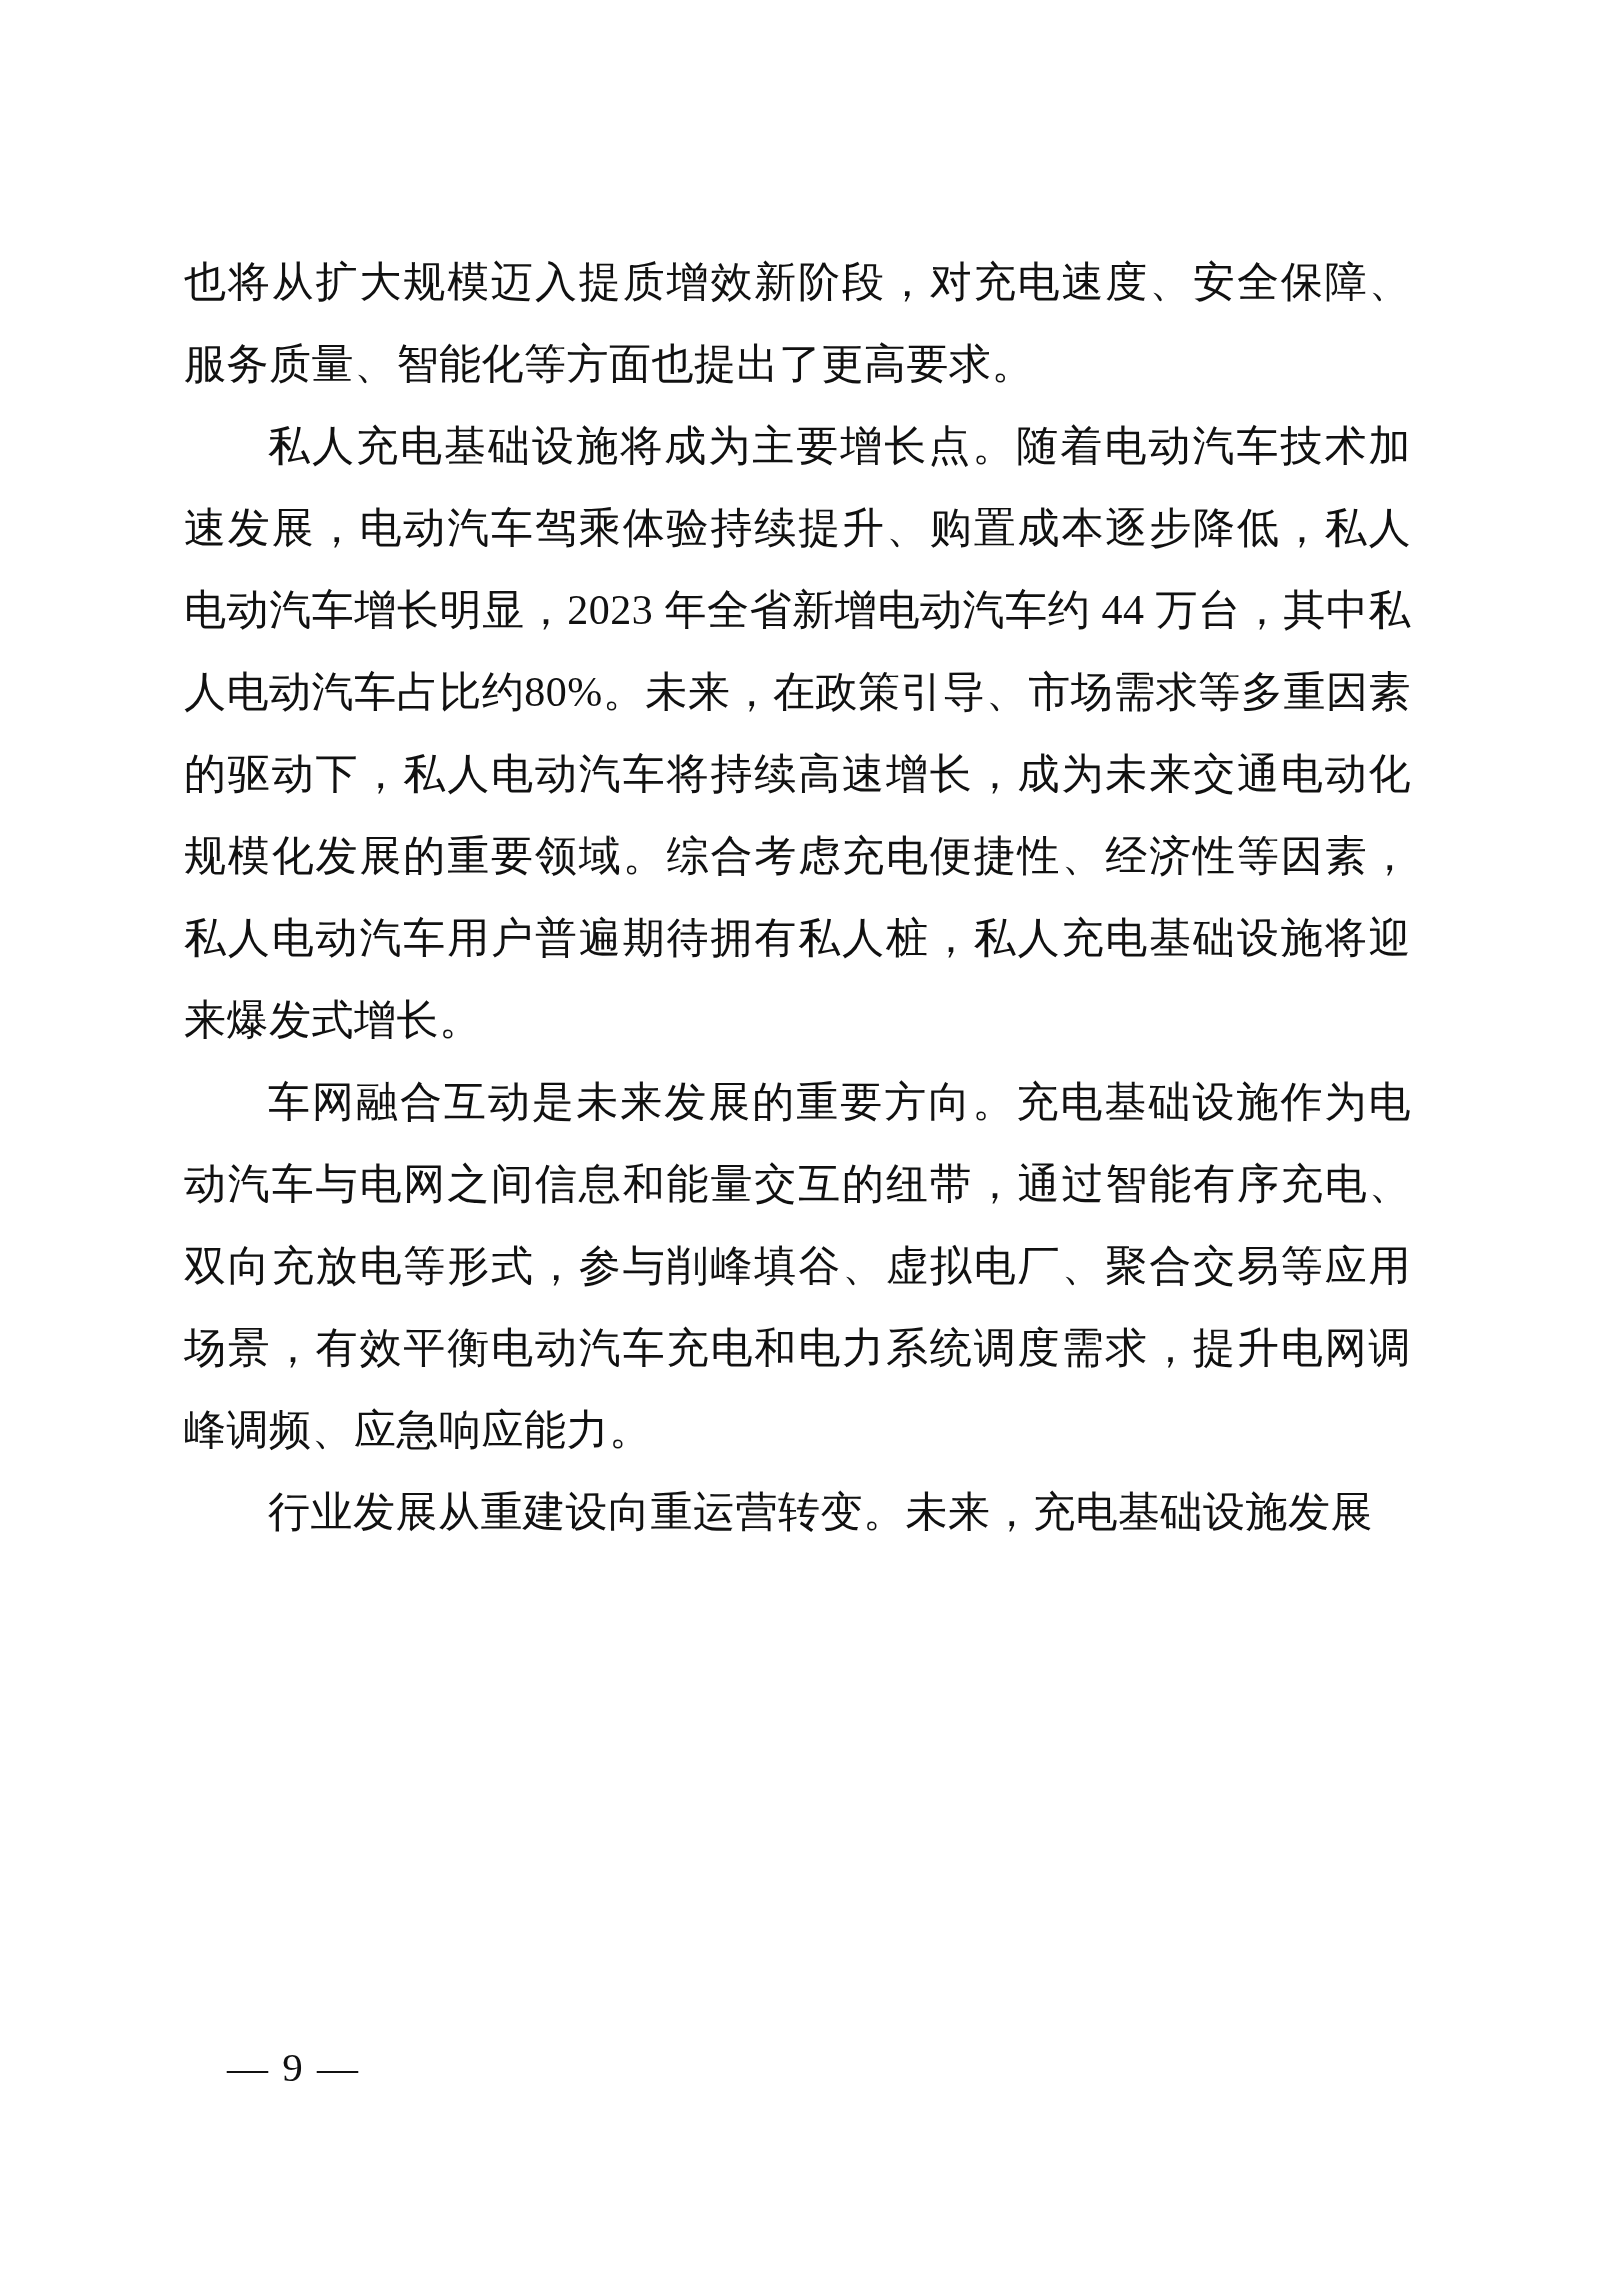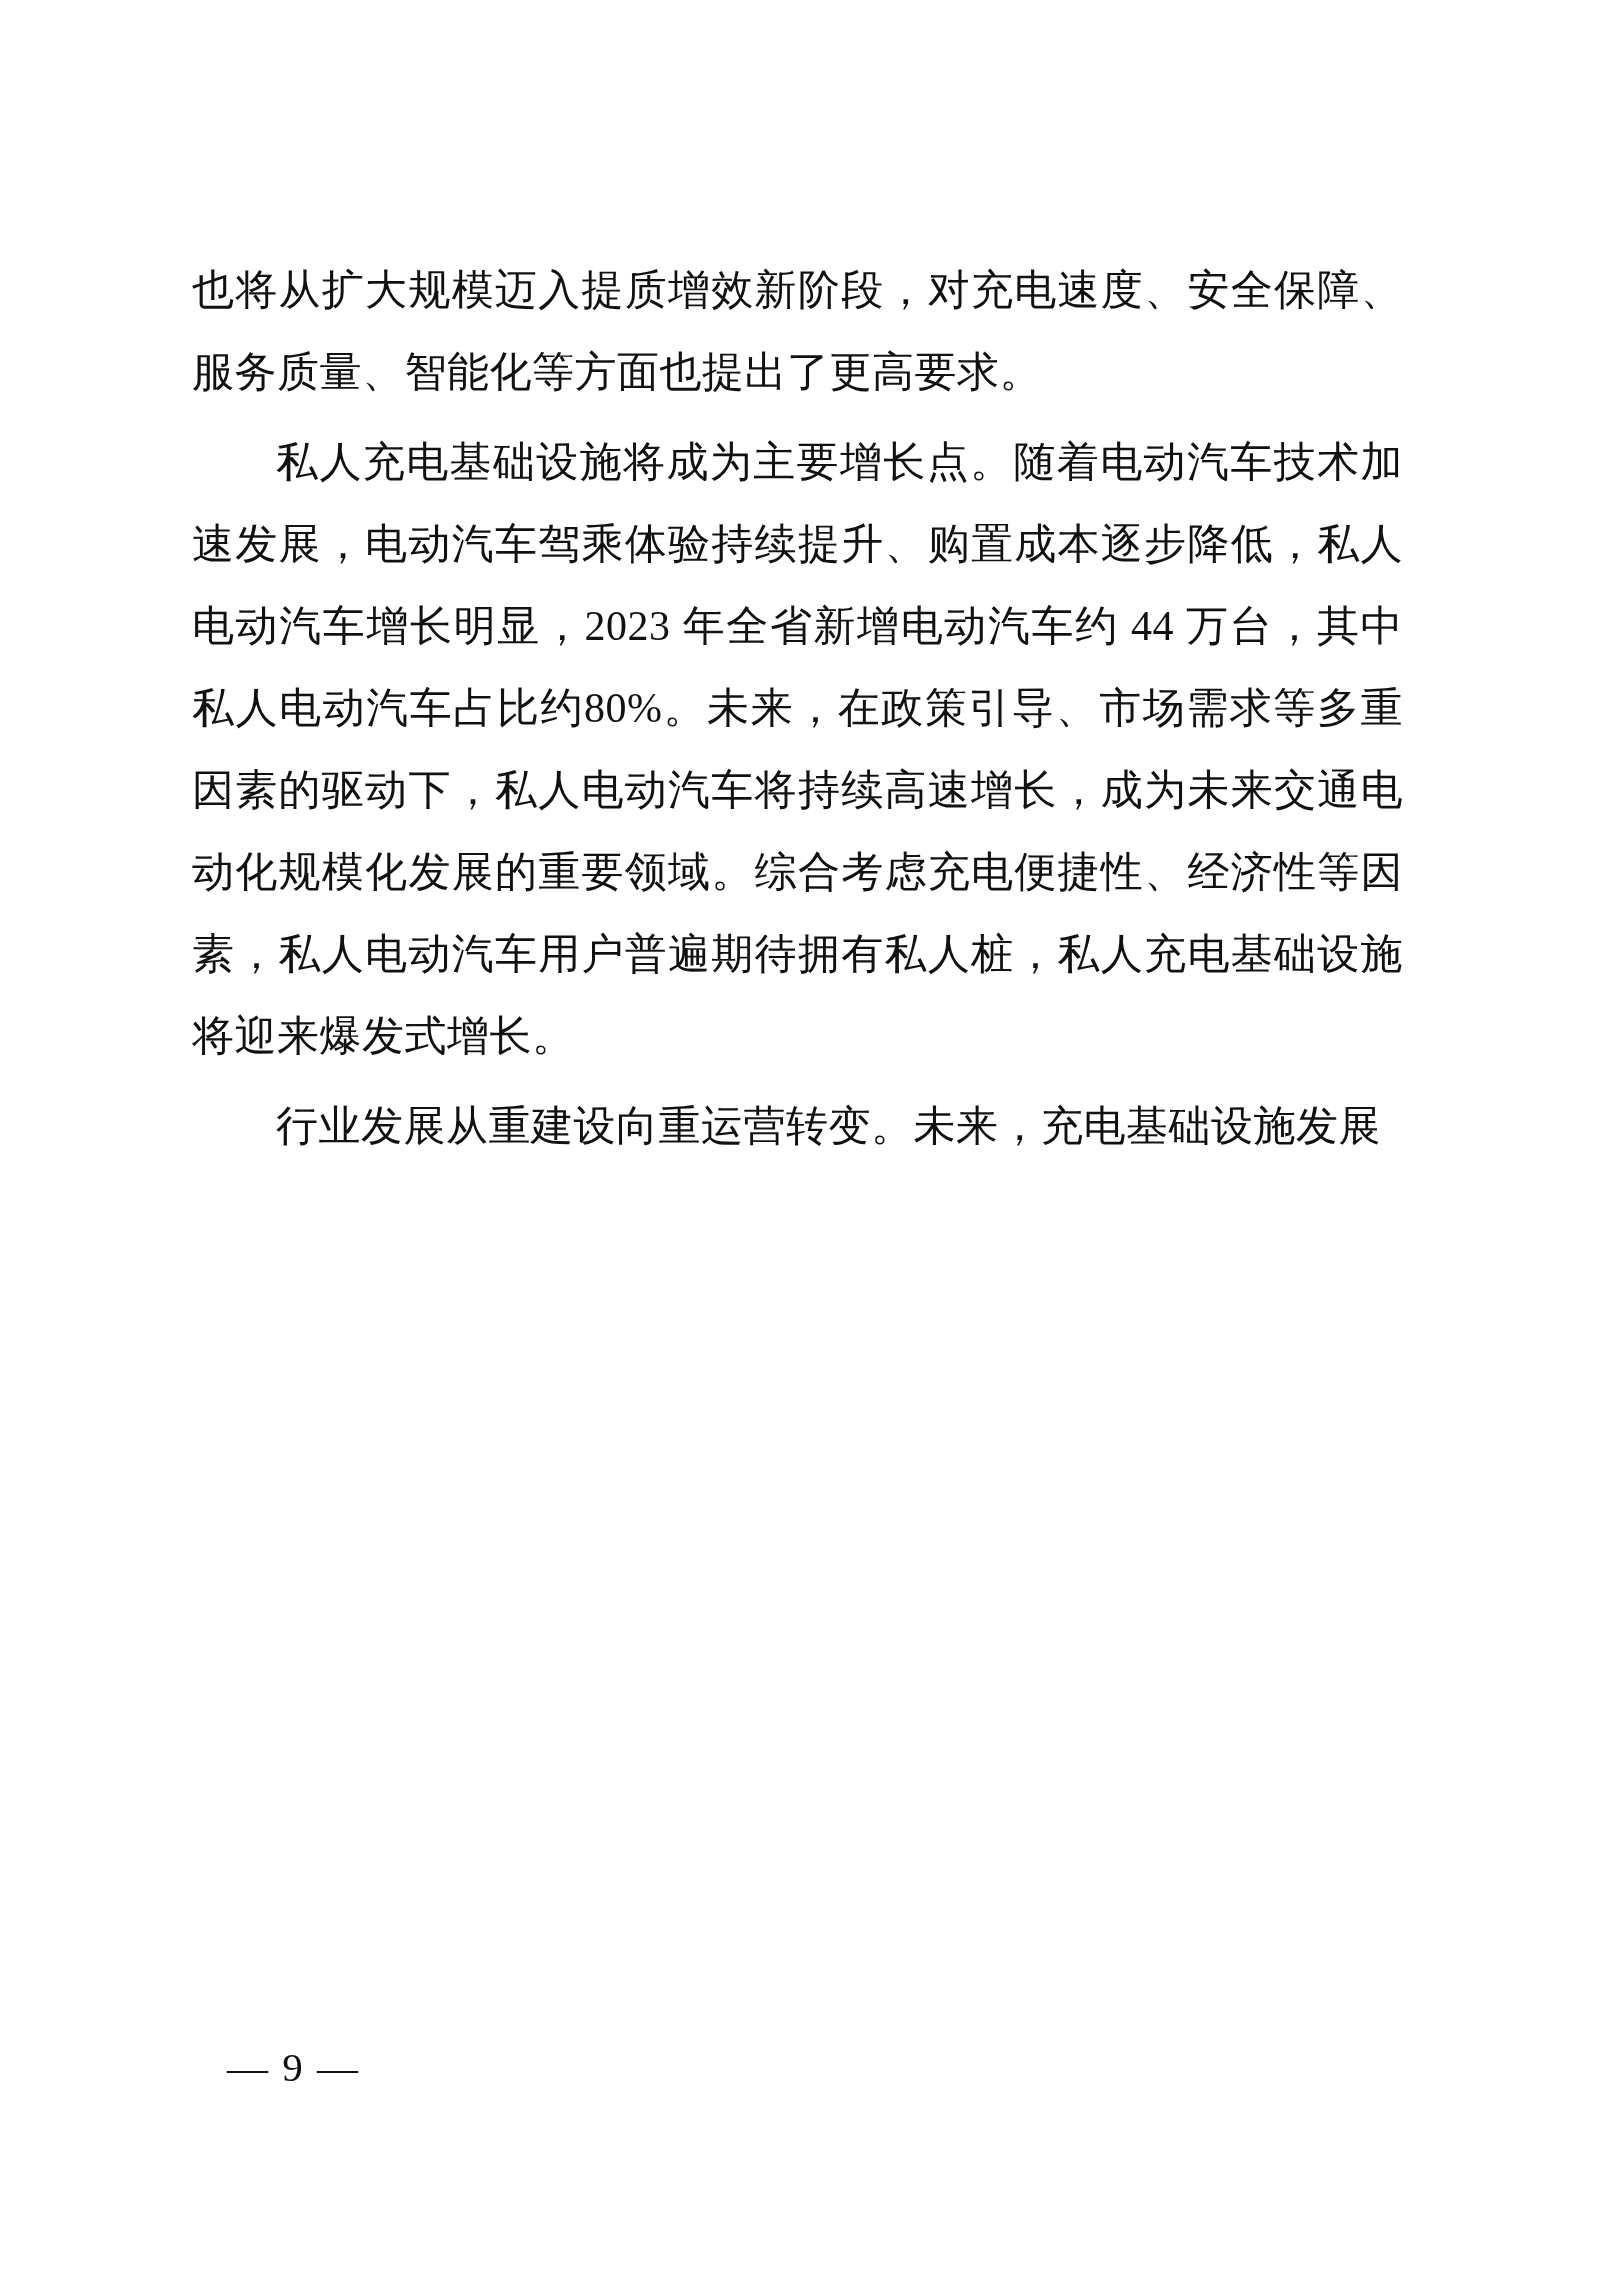--- a/index.html
+++ b/index.html
@@ -16,21 +16,21 @@
     font-family: "Liberation Serif", "DejaVu Serif", serif;
     overflow: hidden;
   }
   .content {
     position: absolute;
     left: 184px;
     top: 241px;
     width: 1227px;
   }
   .content p {
-    margin: 8px;
+    margin: 0;
     font-size: 42px;
     line-height: 82px;
     text-align: justify;
     text-justify: inter-character;
     letter-spacing: 0.5px;
     color: #111111;
     font-weight: 400;
   }
   .content p.indent {
     text-indent: 2em;
@@ -46,18 +46,19 @@
     white-space: nowrap;
   }
 </style>
 </head>
 <body>
 
 <div class="page">
   <div class="content">
     <p>也将从扩大规模迈入提质增效新阶段，对充电速度、安全保障、服务质量、智能化等方面也提出了更高要求。</p>
     <p class="indent">私人充电基础设施将成为主要增长点。随着电动汽车技术加速发展，电动汽车驾乘体验持续提升、购置成本逐步降低，私人电动汽车增长明显，2023 年全省新增电动汽车约 44 万台，其中私人电动汽车占比约80%。未来，在政策引导、市场需求等多重因素的驱动下，私人电动汽车将持续高速增长，成为未来交通电动化规模化发展的重要领域。综合考虑充电便捷性、经济性等因素，私人电动汽车用户普遍期待拥有私人桩，私人充电基础设施将迎来爆发式增长。</p>
+    <p class="indent">车网融合互动是未来发展的重要方向。充电基础设施作为电动汽车与电网之间信息和能量交互的纽带，通过智能有序充电、双向充放电等形式，参与削峰填谷、虚拟电厂、聚合交易等应用场景，有效平衡电动汽车充电和电力系统调度需求，提升电网调峰调频、应急响应能力。</p>
     <p class="indent">行业发展从重建设向重运营转变。未来，充电基础设施发展</p>
   </div>
 
   <div class="footer">— 9 —</div>
 </div>
 
 
 </body></html>

